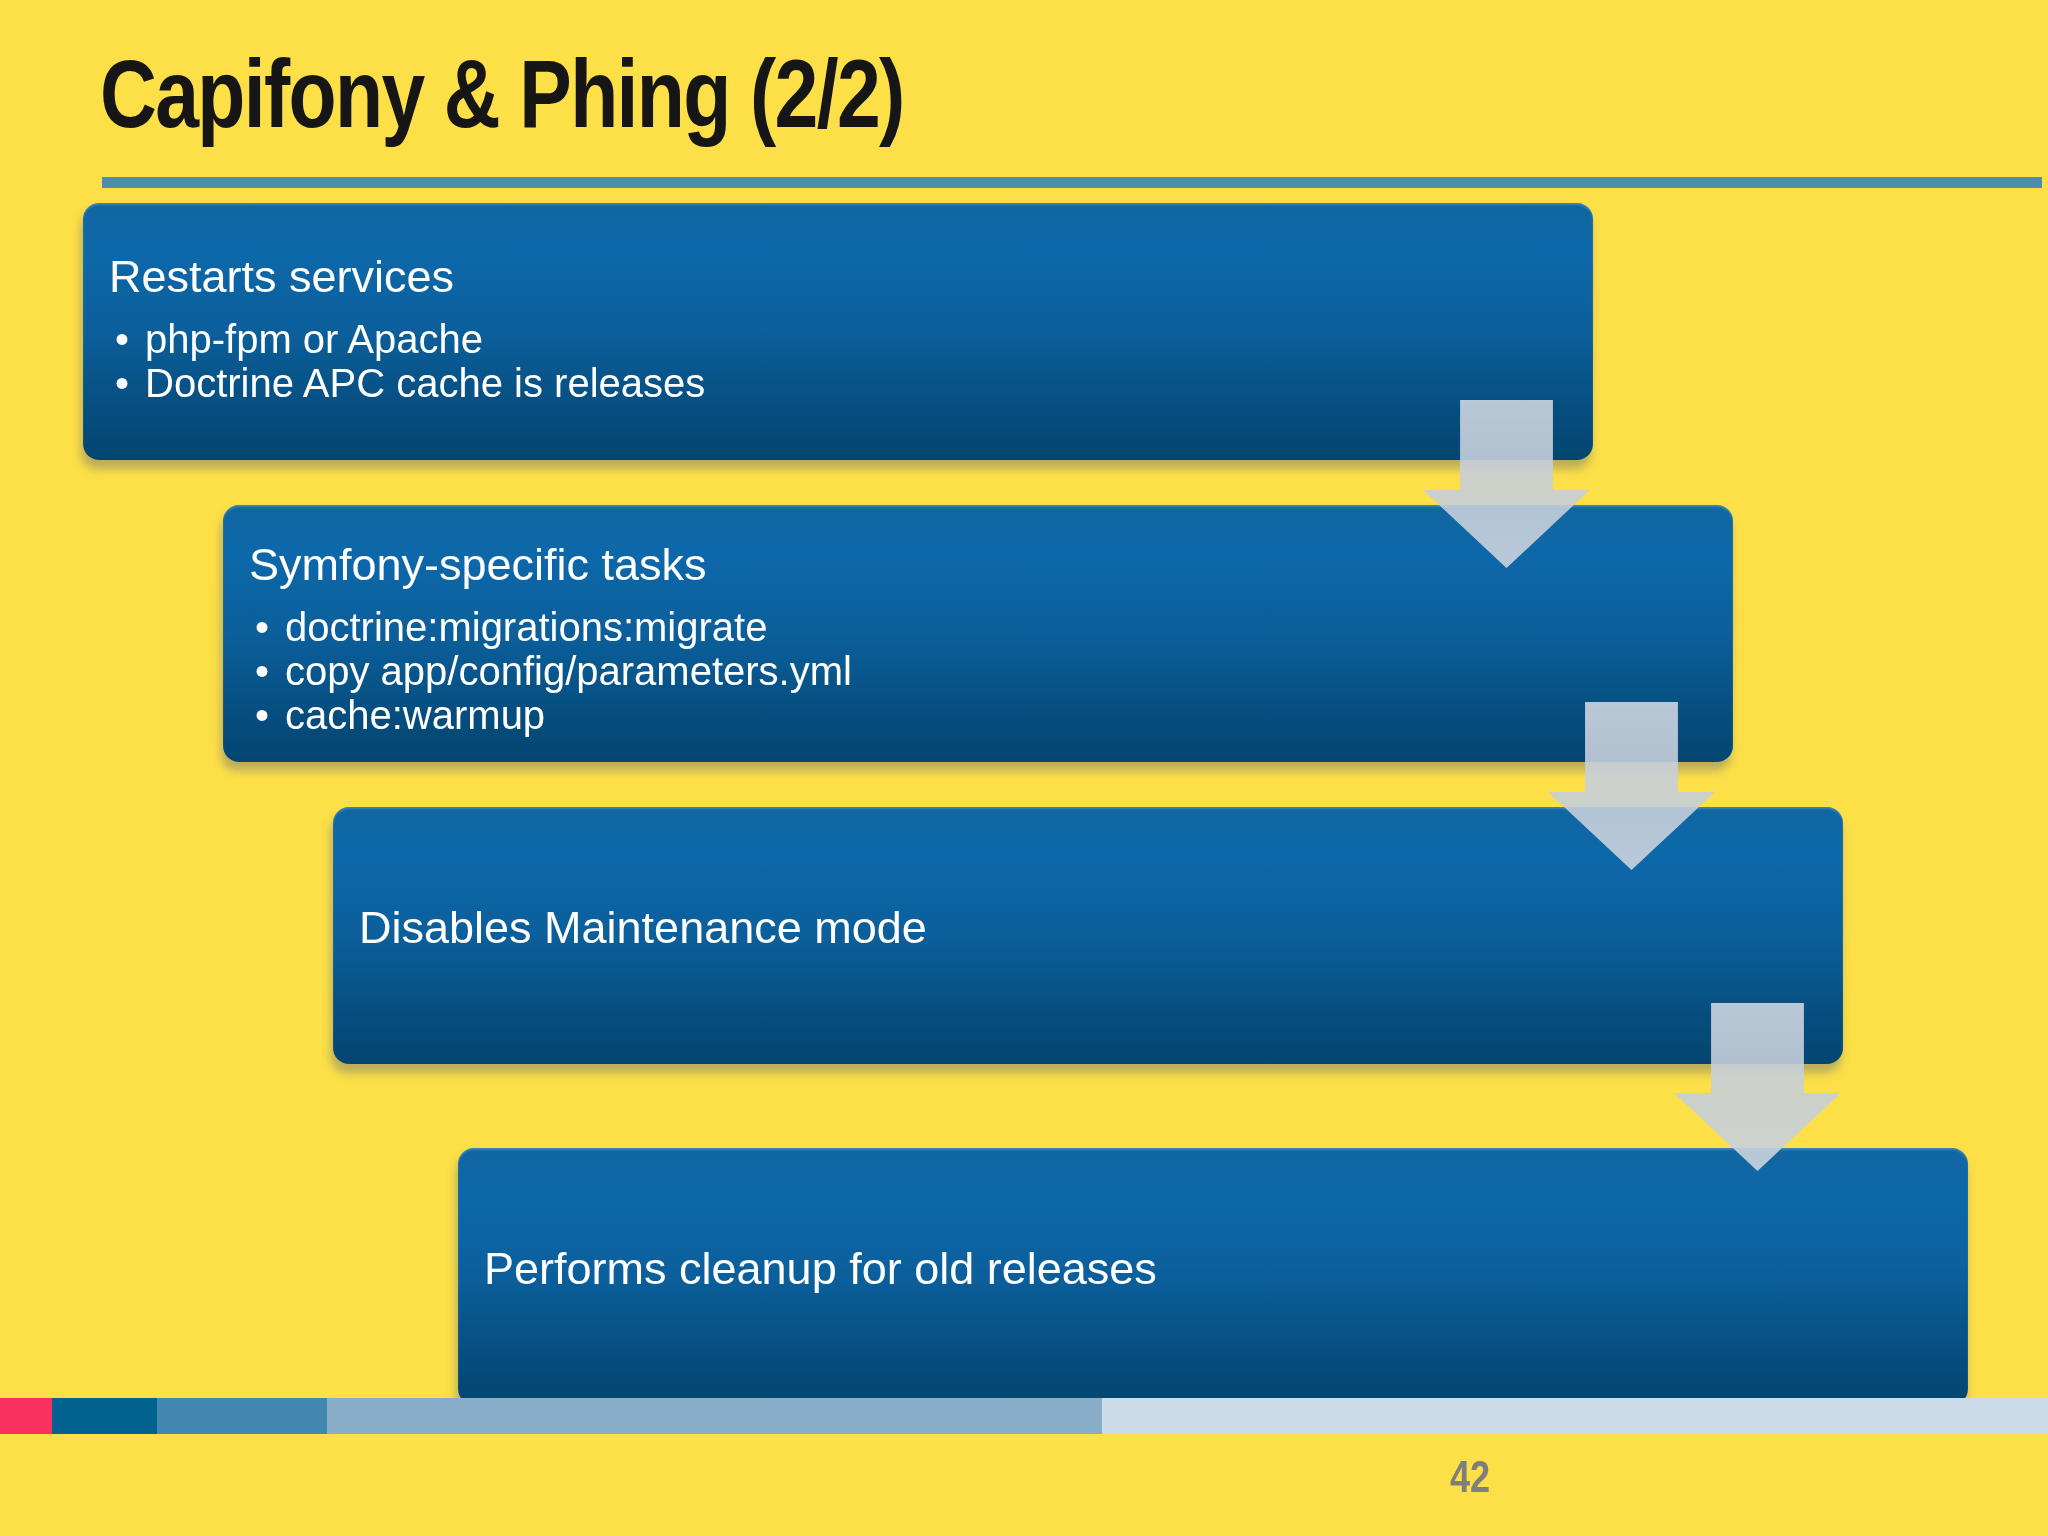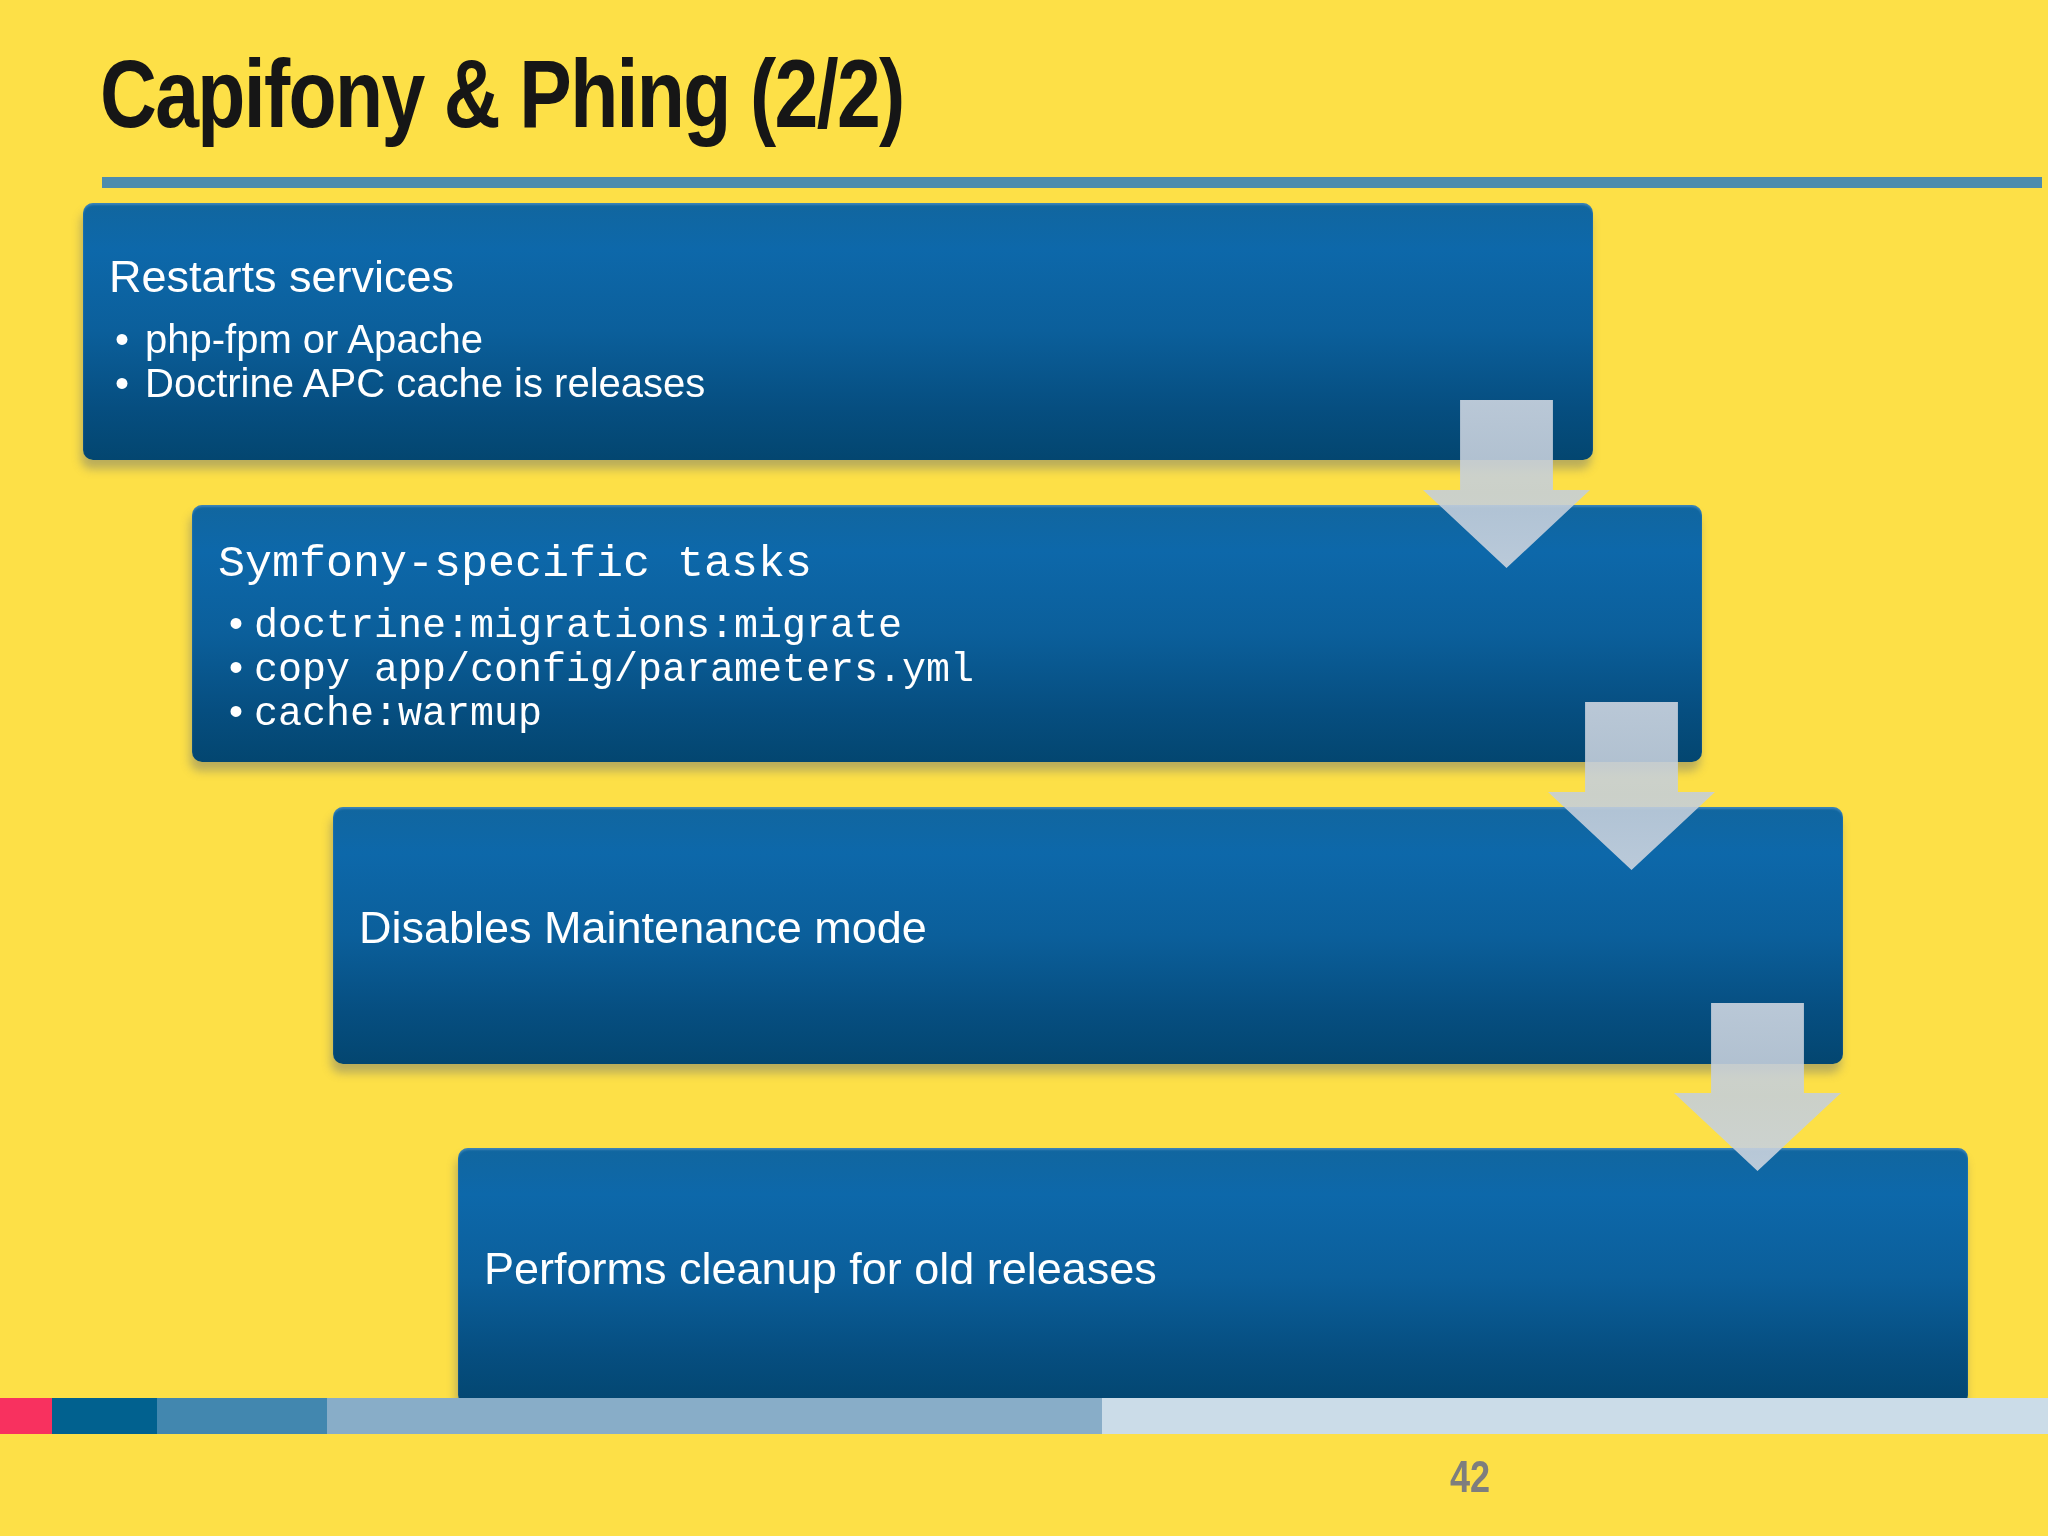--- a/index.html
+++ b/index.html
@@ -18,28 +18,28 @@
     color:#161616;letter-spacing:-2px;white-space:nowrap;
     transform:scaleX(0.82);transform-origin:left top;
   }
   .title-rule{
     position:absolute;left:102px;top:177px;width:1940px;height:11px;
     background:#4d8cad; 
   }
 
   
   .step{
-    position:absolute;width:1510px;height:257px;border-radius:10px;
+    position:absolute;width:1510px;height:257px;border-radius:16px;
     box-sizing:border-box;color:#ffffff;
     background:linear-gradient(180deg,#11669f 0%,#0d68aa 18%,#0b5f9b 50%,#064e80 80%,#034670 100%);
     box-shadow:-2px 9px 10px rgba(105,110,116,0.45), inset 0 2px 2px rgba(140,190,230,0.35);
     padding:48px 40px 16px 26px;
   }
   .step-0{left:83px;top:203px;}
-  .step-1{left:192px;top:505px;padding-top:34px;font-family:Liberation Mono, monospace;}
+  .step-1{left:223px;top:505px;padding-top:34px;}
   .step-2{left:333px;top:807px;}
   .step-3{left:458px;top:1148px;}
   .step.center{display:flex;align-items:center;padding-top:0;}
   .step h2{margin:0;font-size:45px;line-height:52px;font-weight:400;letter-spacing:0;}
   .step ul{list-style:none;margin:14px 0 0 0;padding:0;font-size:40px;line-height:44px;}
   .step li{position:relative;padding-left:36px;}
   .step li::before{content:"\2022";position:absolute;left:6px;}
 
   
   .arrow{

